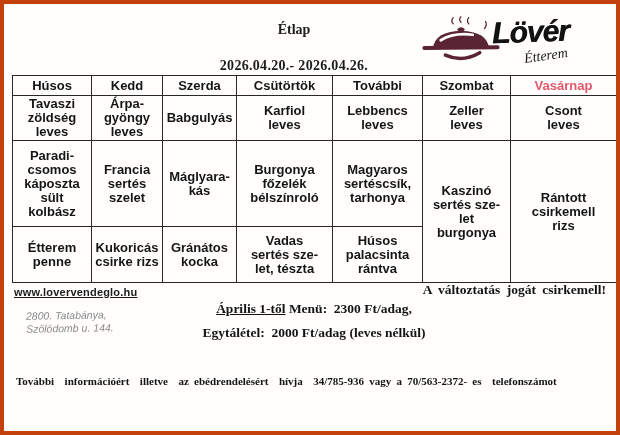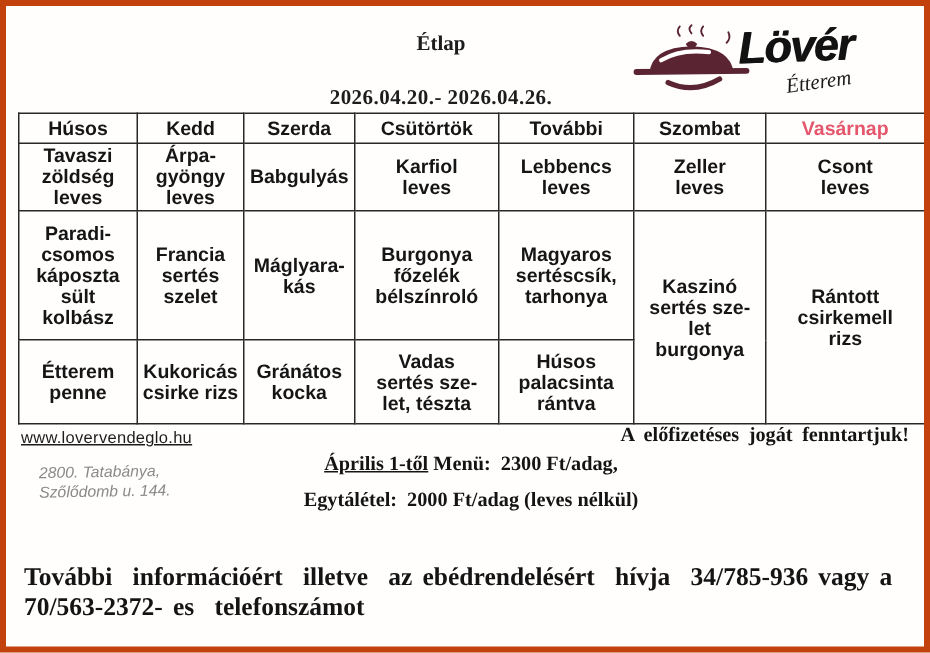--- a/index.html
+++ b/index.html
@@ -44,42 +44,42 @@
     vertical-align:middle; white-space:pre-line; overflow:hidden;
   }
   .menu-table th { font-size:13px; }
   tr.r-head { height:20px; }
   tr.r-soup { height:44px; }
   tr.r-main1 { height:86px;text-align:center; }
   tr.r-main2 { height:56px; }
 
   
   .website {
-    position:absolute; left:10px; top:282px; font-size:11px; font-weight:normal;
+    position:absolute; left:10px; top:282px; font-size:11px; font-weight:bold;
     text-decoration:underline; color:#1c1c1c; letter-spacing:0.2px;
   }
   .rights {
     position:absolute; right:10px; top:278px;
     font-family:"Liberation Serif", serif; font-weight:bold; font-size:13.5px;
     word-spacing:3px; color:#141414;
   }
   .address {
     position:absolute; left:22px; top:305px; font-size:10.5px; font-style:italic;
     color:#8a8a8a; line-height:13px; white-space:pre-line; transform:rotate(-1deg);
   }
   .pricing {
     position:absolute; left:150px; top:297px; width:320px; text-align:center;
     font-family:"Liberation Serif", serif; font-weight:bold; font-size:13.5px;
     color:#141414;
   }
   .pricing .p-line { margin-bottom:8px; white-space:pre-wrap; }
   .u { text-decoration:underline; }
   .contact {
     position:absolute; left:12px; top:371px; width:600px;
-    font-family:"Liberation Serif", serif; font-weight:bold; font-size:17px;
+    font-family:"Liberation Serif", serif; font-weight:bold; font-size:11px;
     word-spacing:2.5px; color:#141414; white-space:pre-wrap;
   }
 </style>
 </head>
 <body>
 
 <div class="page">
 
   <div class="title-block">
     <div class="title">Étlap</div>
@@ -179,21 +179,21 @@
 sertés sze-
 let, tészta</td>
       <td>Húsos
 palacsinta
 rántva</td>
     </tr>
   </tbody>
     </table>
 
   <a class="website">www.lovervendeglo.hu</a>
-  <div class="rights">A előfizetéses jogát fenntartjuk!</div>
+  <div class="rights">A változtatás jogát csirkemell!</div>
   <div class="address">2800. Tatabánya,
 Szőlődomb u. 144.</div>
 
   <div class="pricing">
     <div class="p-line"><span class="u">Április 1-től</span><span> Menü:  2300 Ft/adag,</span></div>
     <div class="p-line">Egytálétel:  2000 Ft/adag (leves nélkül)</div>
   </div>
 
   <div class="contact">További  információért  illetve  az ebédrendelésért  hívja  34/785-936 vagy a 70/563-2372- es  telefonszámot</div>
 

